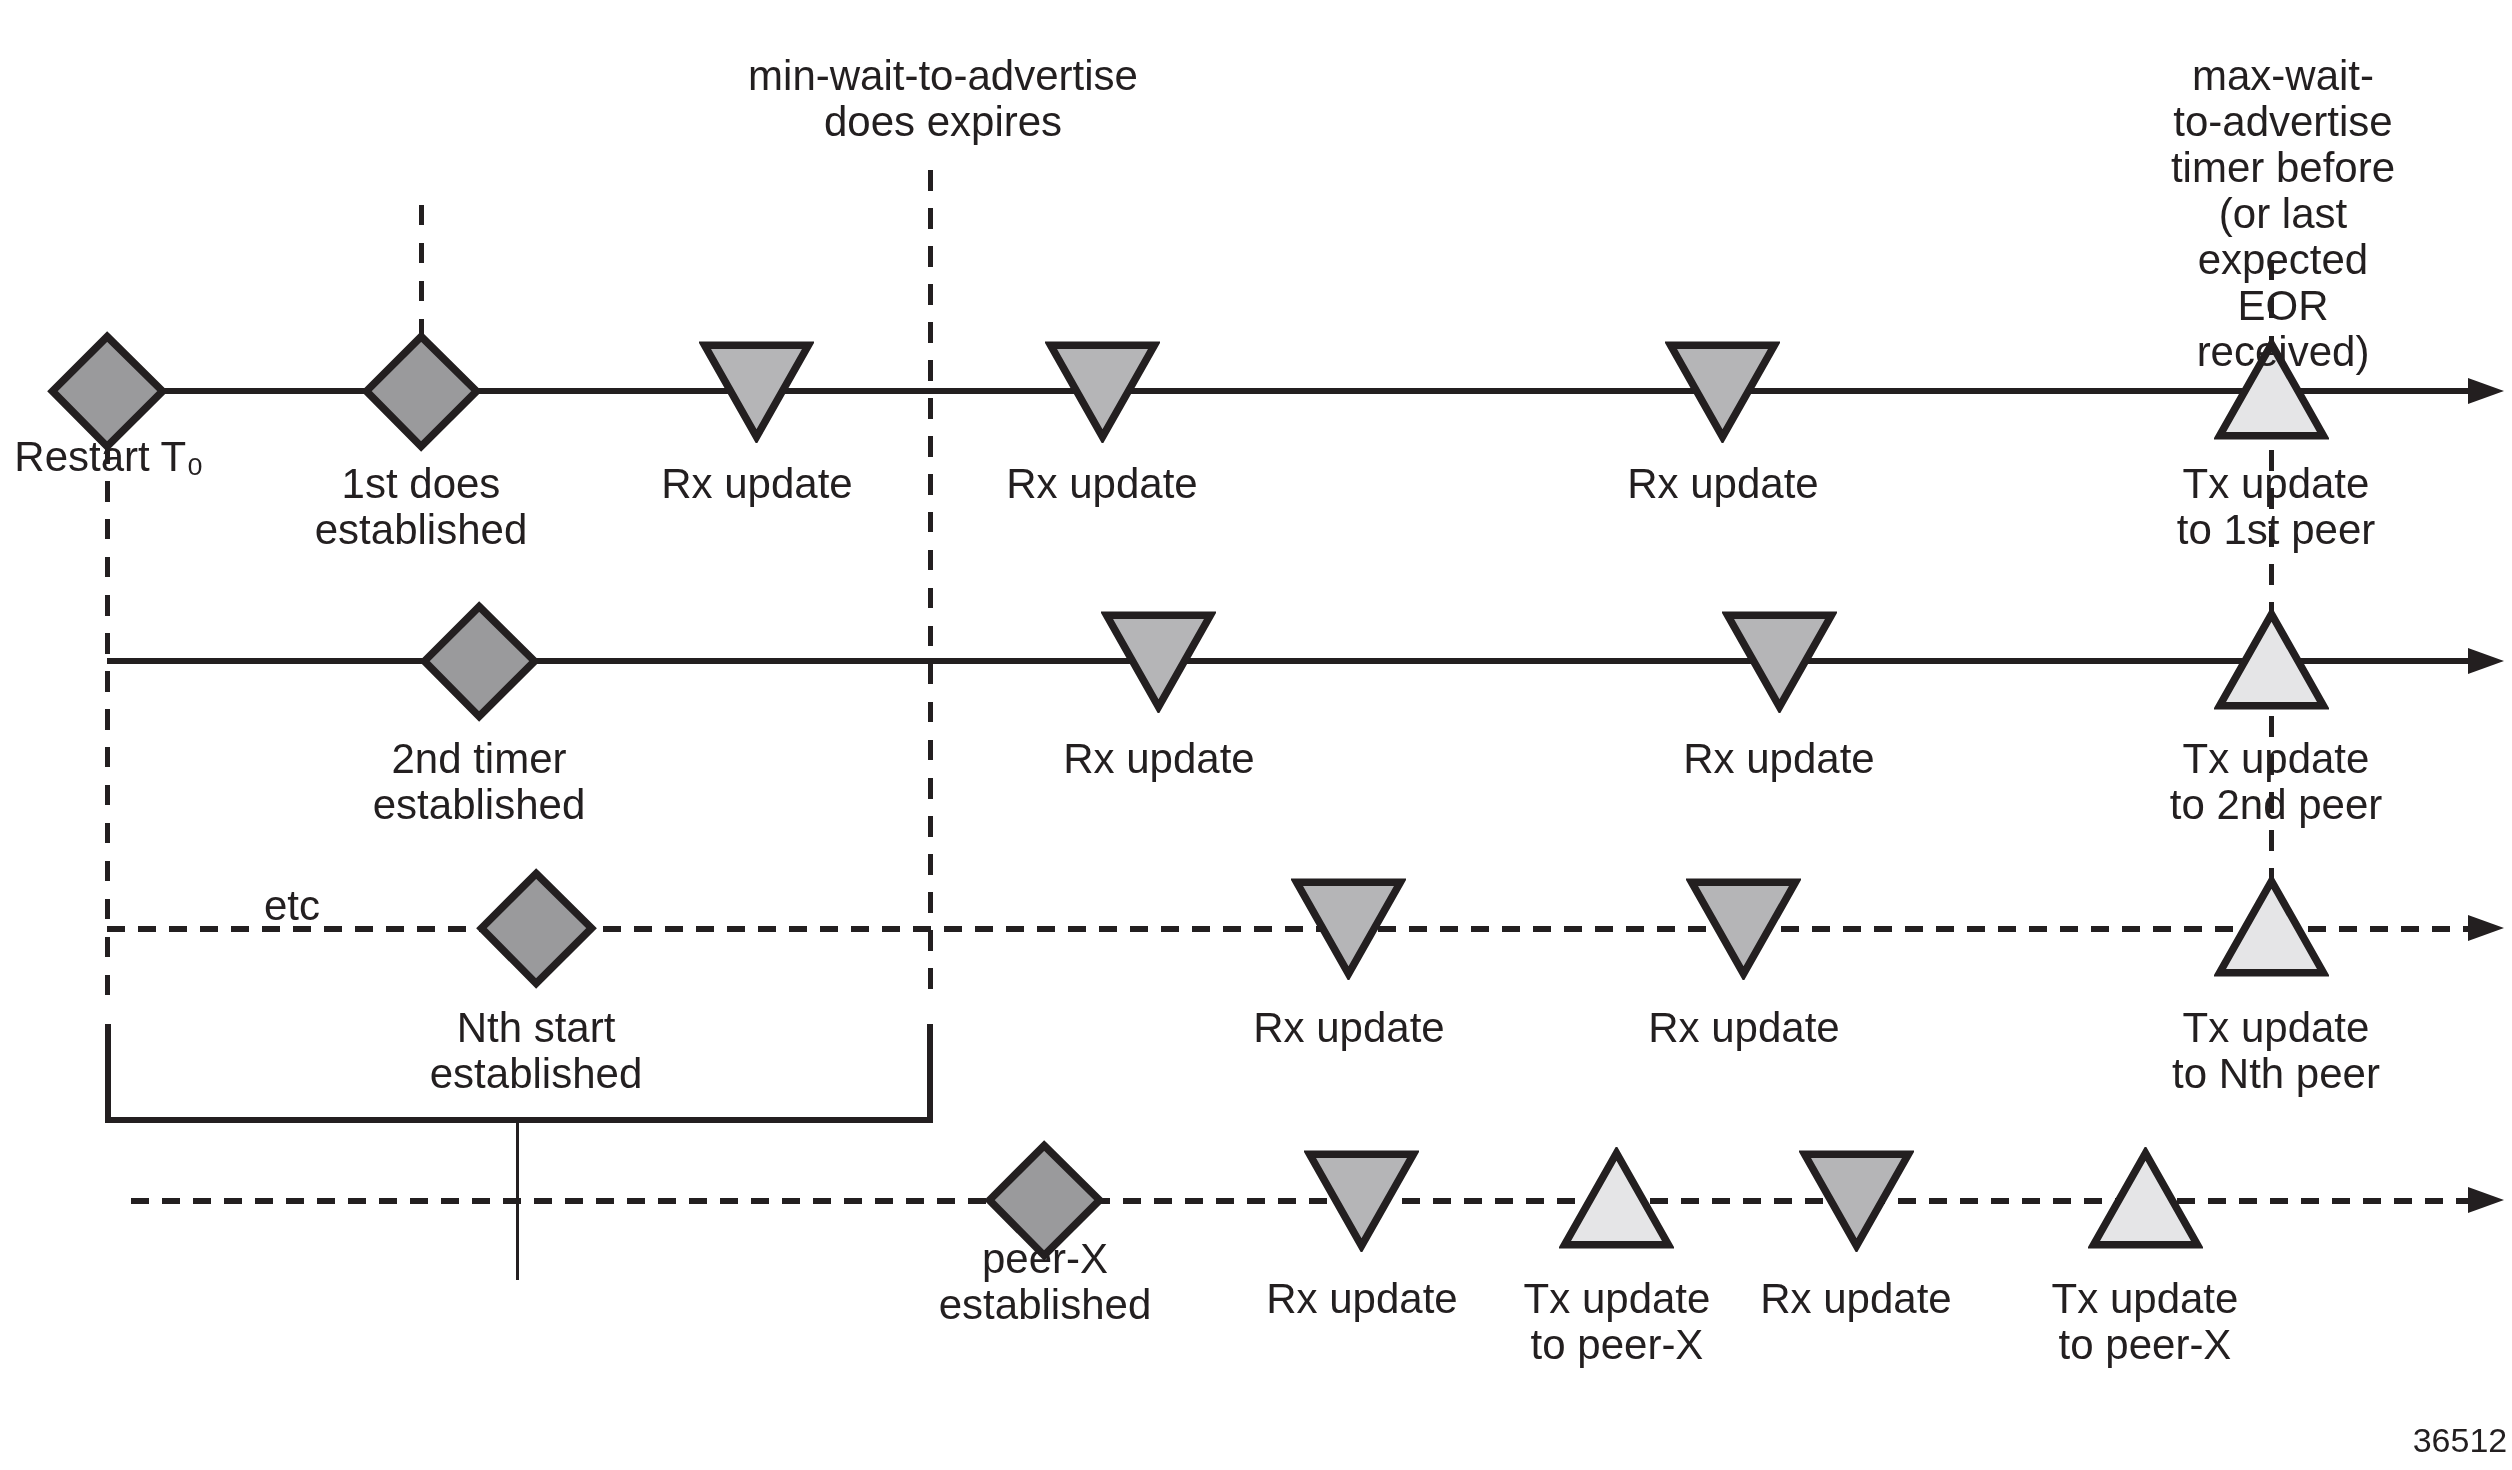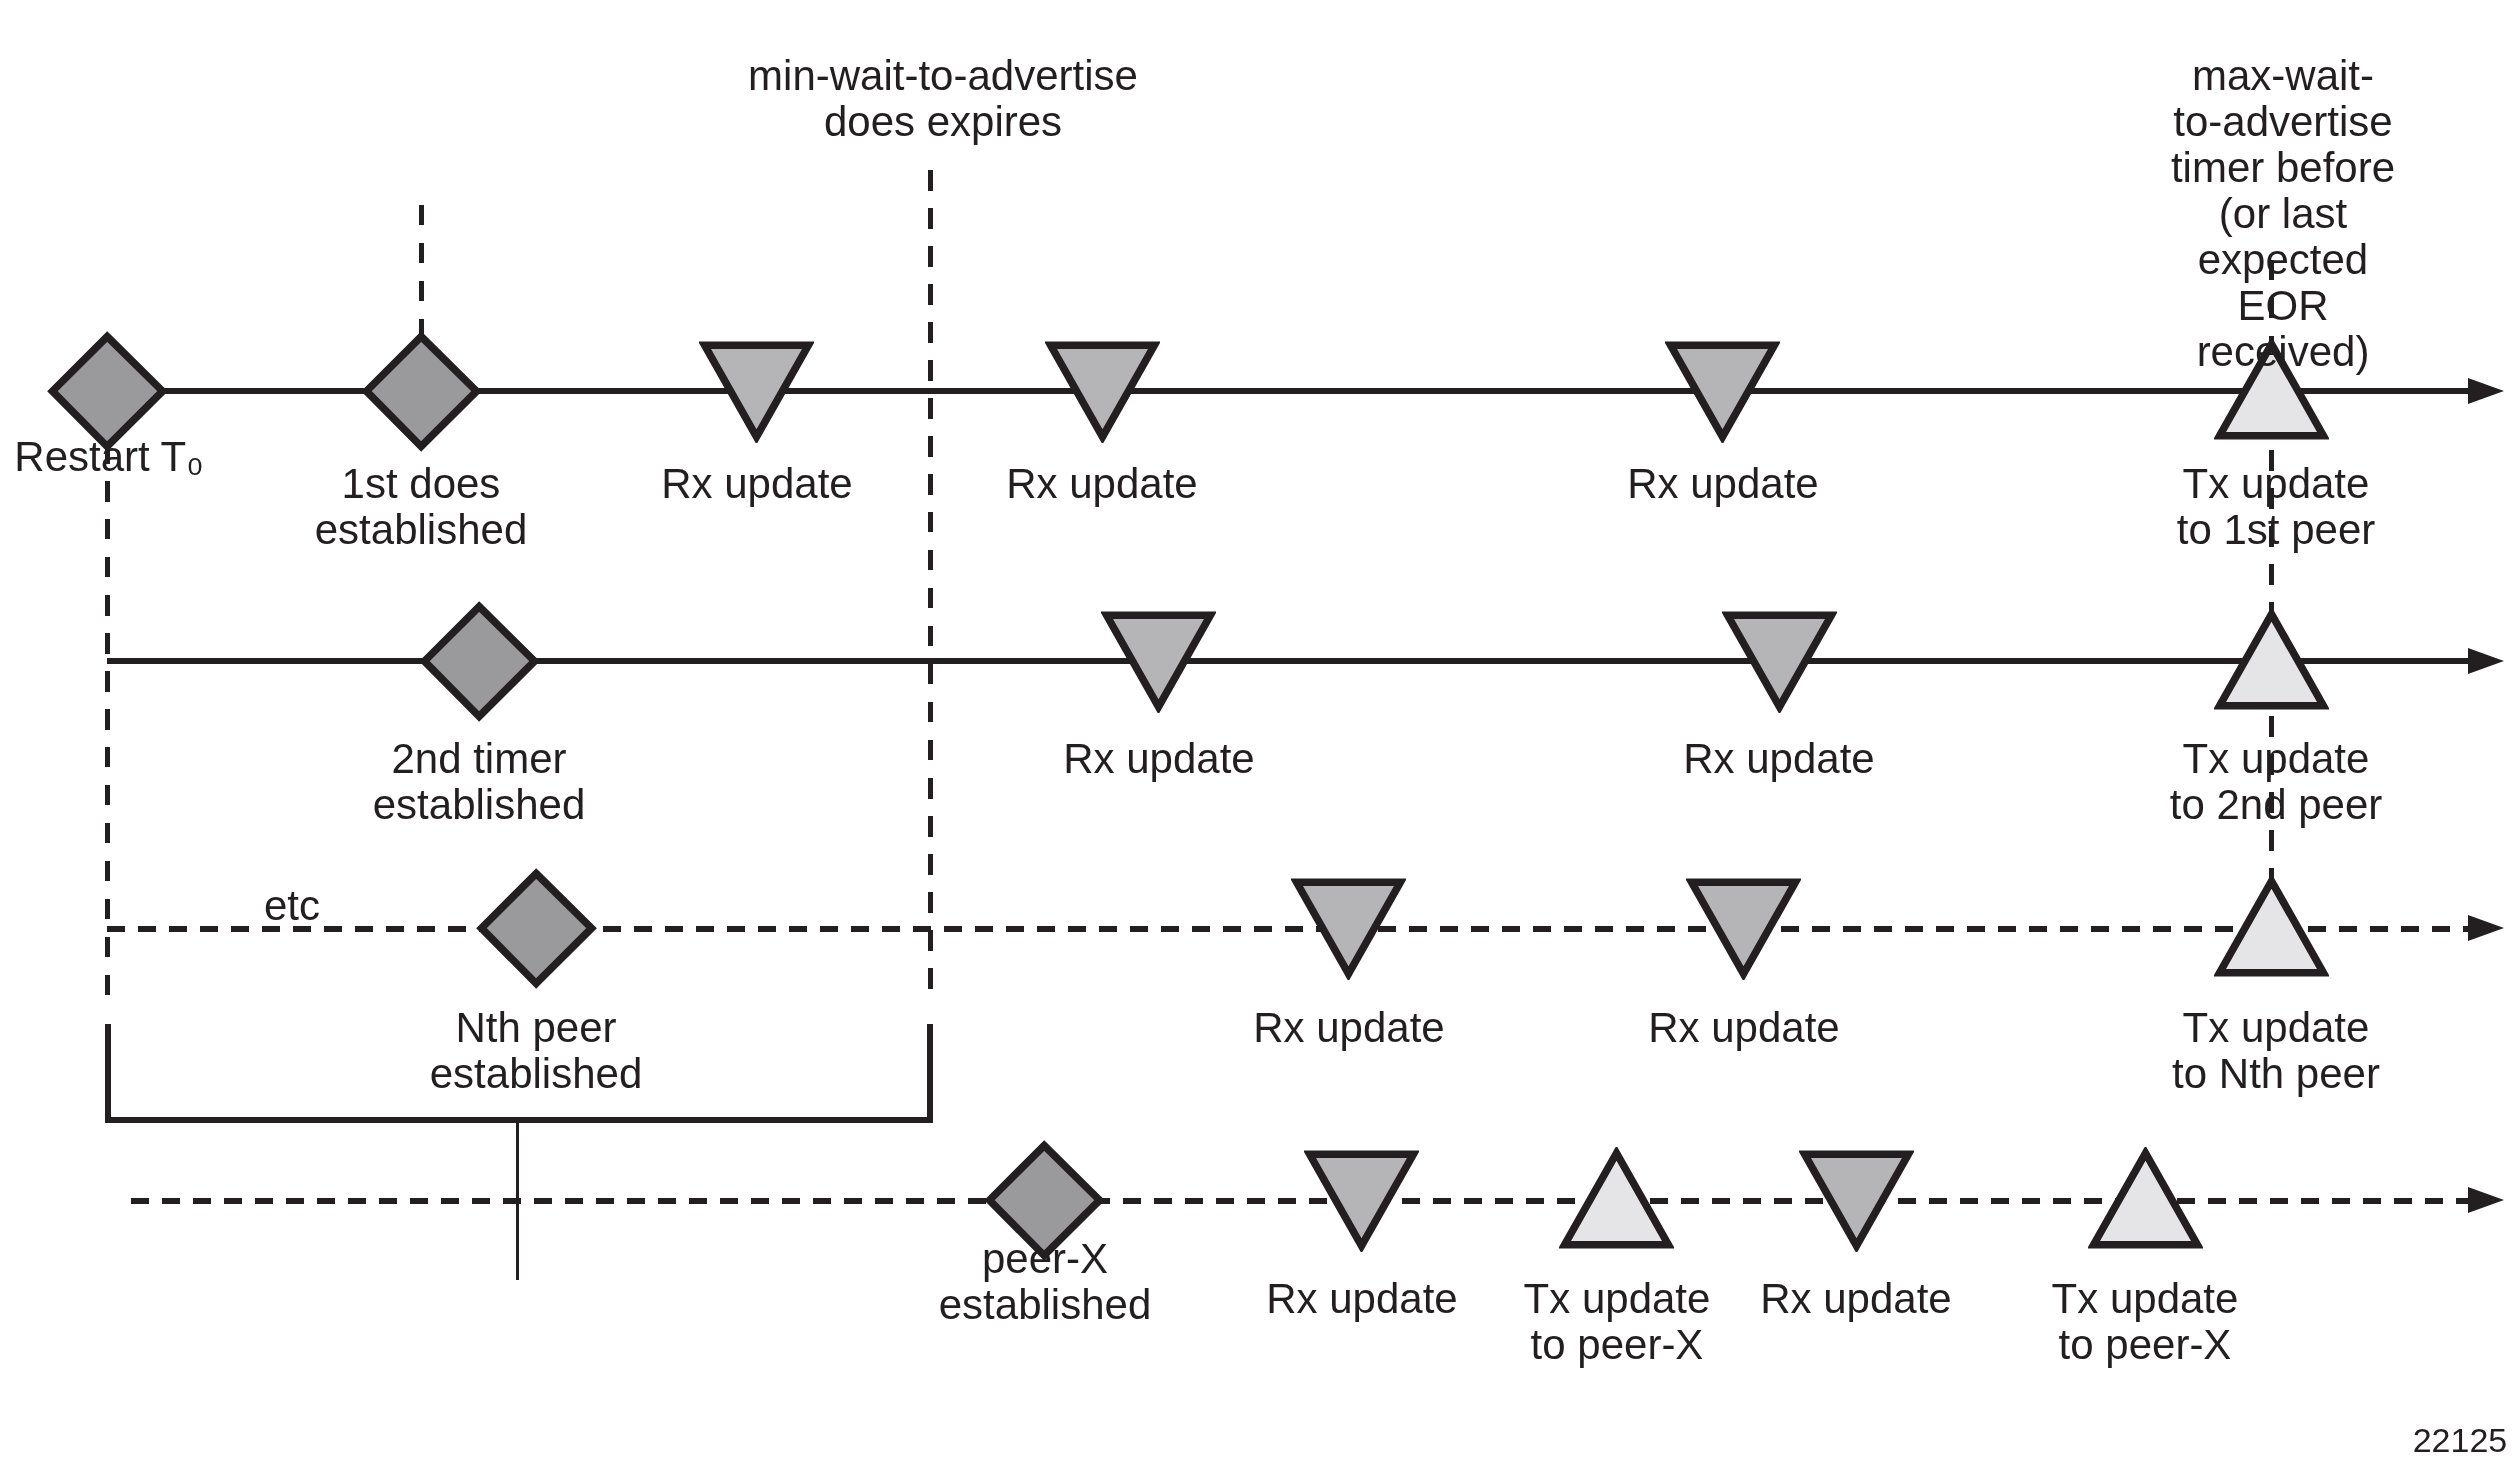--- a/index.html
+++ b/index.html
@@ -143,21 +143,21 @@
   <svg class="marker tridown" style="left:1291px;top:876px" width="115" height="104" viewBox="0 0 168 152">
       <polygon points="8,9 160,9 84,143"></polygon>
     </svg>
   <svg class="marker tridown" style="left:1686px;top:876px" width="115" height="104" viewBox="0 0 168 152">
       <polygon points="8,9 160,9 84,143"></polygon>
     </svg>
   <svg class="marker triup" style="left:2214px;top:875px" width="115" height="104" viewBox="0 0 168 152">
       <polygon points="84,9 160,143 8,143"></polygon>
     </svg>
 
-  <div class="lbl" style="left:536px;top:1005px">Nth peer
+  <div class="lbl" style="left:536px;top:1005px">Nth start
 established</div>
   <div class="lbl" style="left:1349px;top:1005px">Rx update</div>
   <div class="lbl" style="left:1744px;top:1005px">Rx update</div>
   <div class="lbl" style="left:2276px;top:1005px">Tx update
 to Nth peer</div>
 
   <div class="hdash" style="left:131px;top:1198px;width:2338px"></div>
   <div class="arrowhead" style="left:2468px;top:1187px"></div>
 
   <svg class="marker diamond" style="left:984px;top:1140px" width="121" height="121" viewBox="0 0 177 177">
@@ -178,16 +178,16 @@
 
   <div class="lbl" style="left:1045px;top:1236px">peer-X
 established</div>
   <div class="lbl" style="left:1362px;top:1276px">Rx update</div>
   <div class="lbl" style="left:1617px;top:1276px">Tx update
 to peer-X</div>
   <div class="lbl" style="left:1856px;top:1276px">Rx update</div>
   <div class="lbl" style="left:2145px;top:1276px">Tx update
 to peer-X</div>
 
-  <div class="fig-num" style="right:4.8px;top:1423px">22125</div>
+  <div class="fig-num" style="right:4.8px;top:1423px">36512</div>
 
 </div>
 
 
 </body></html>

